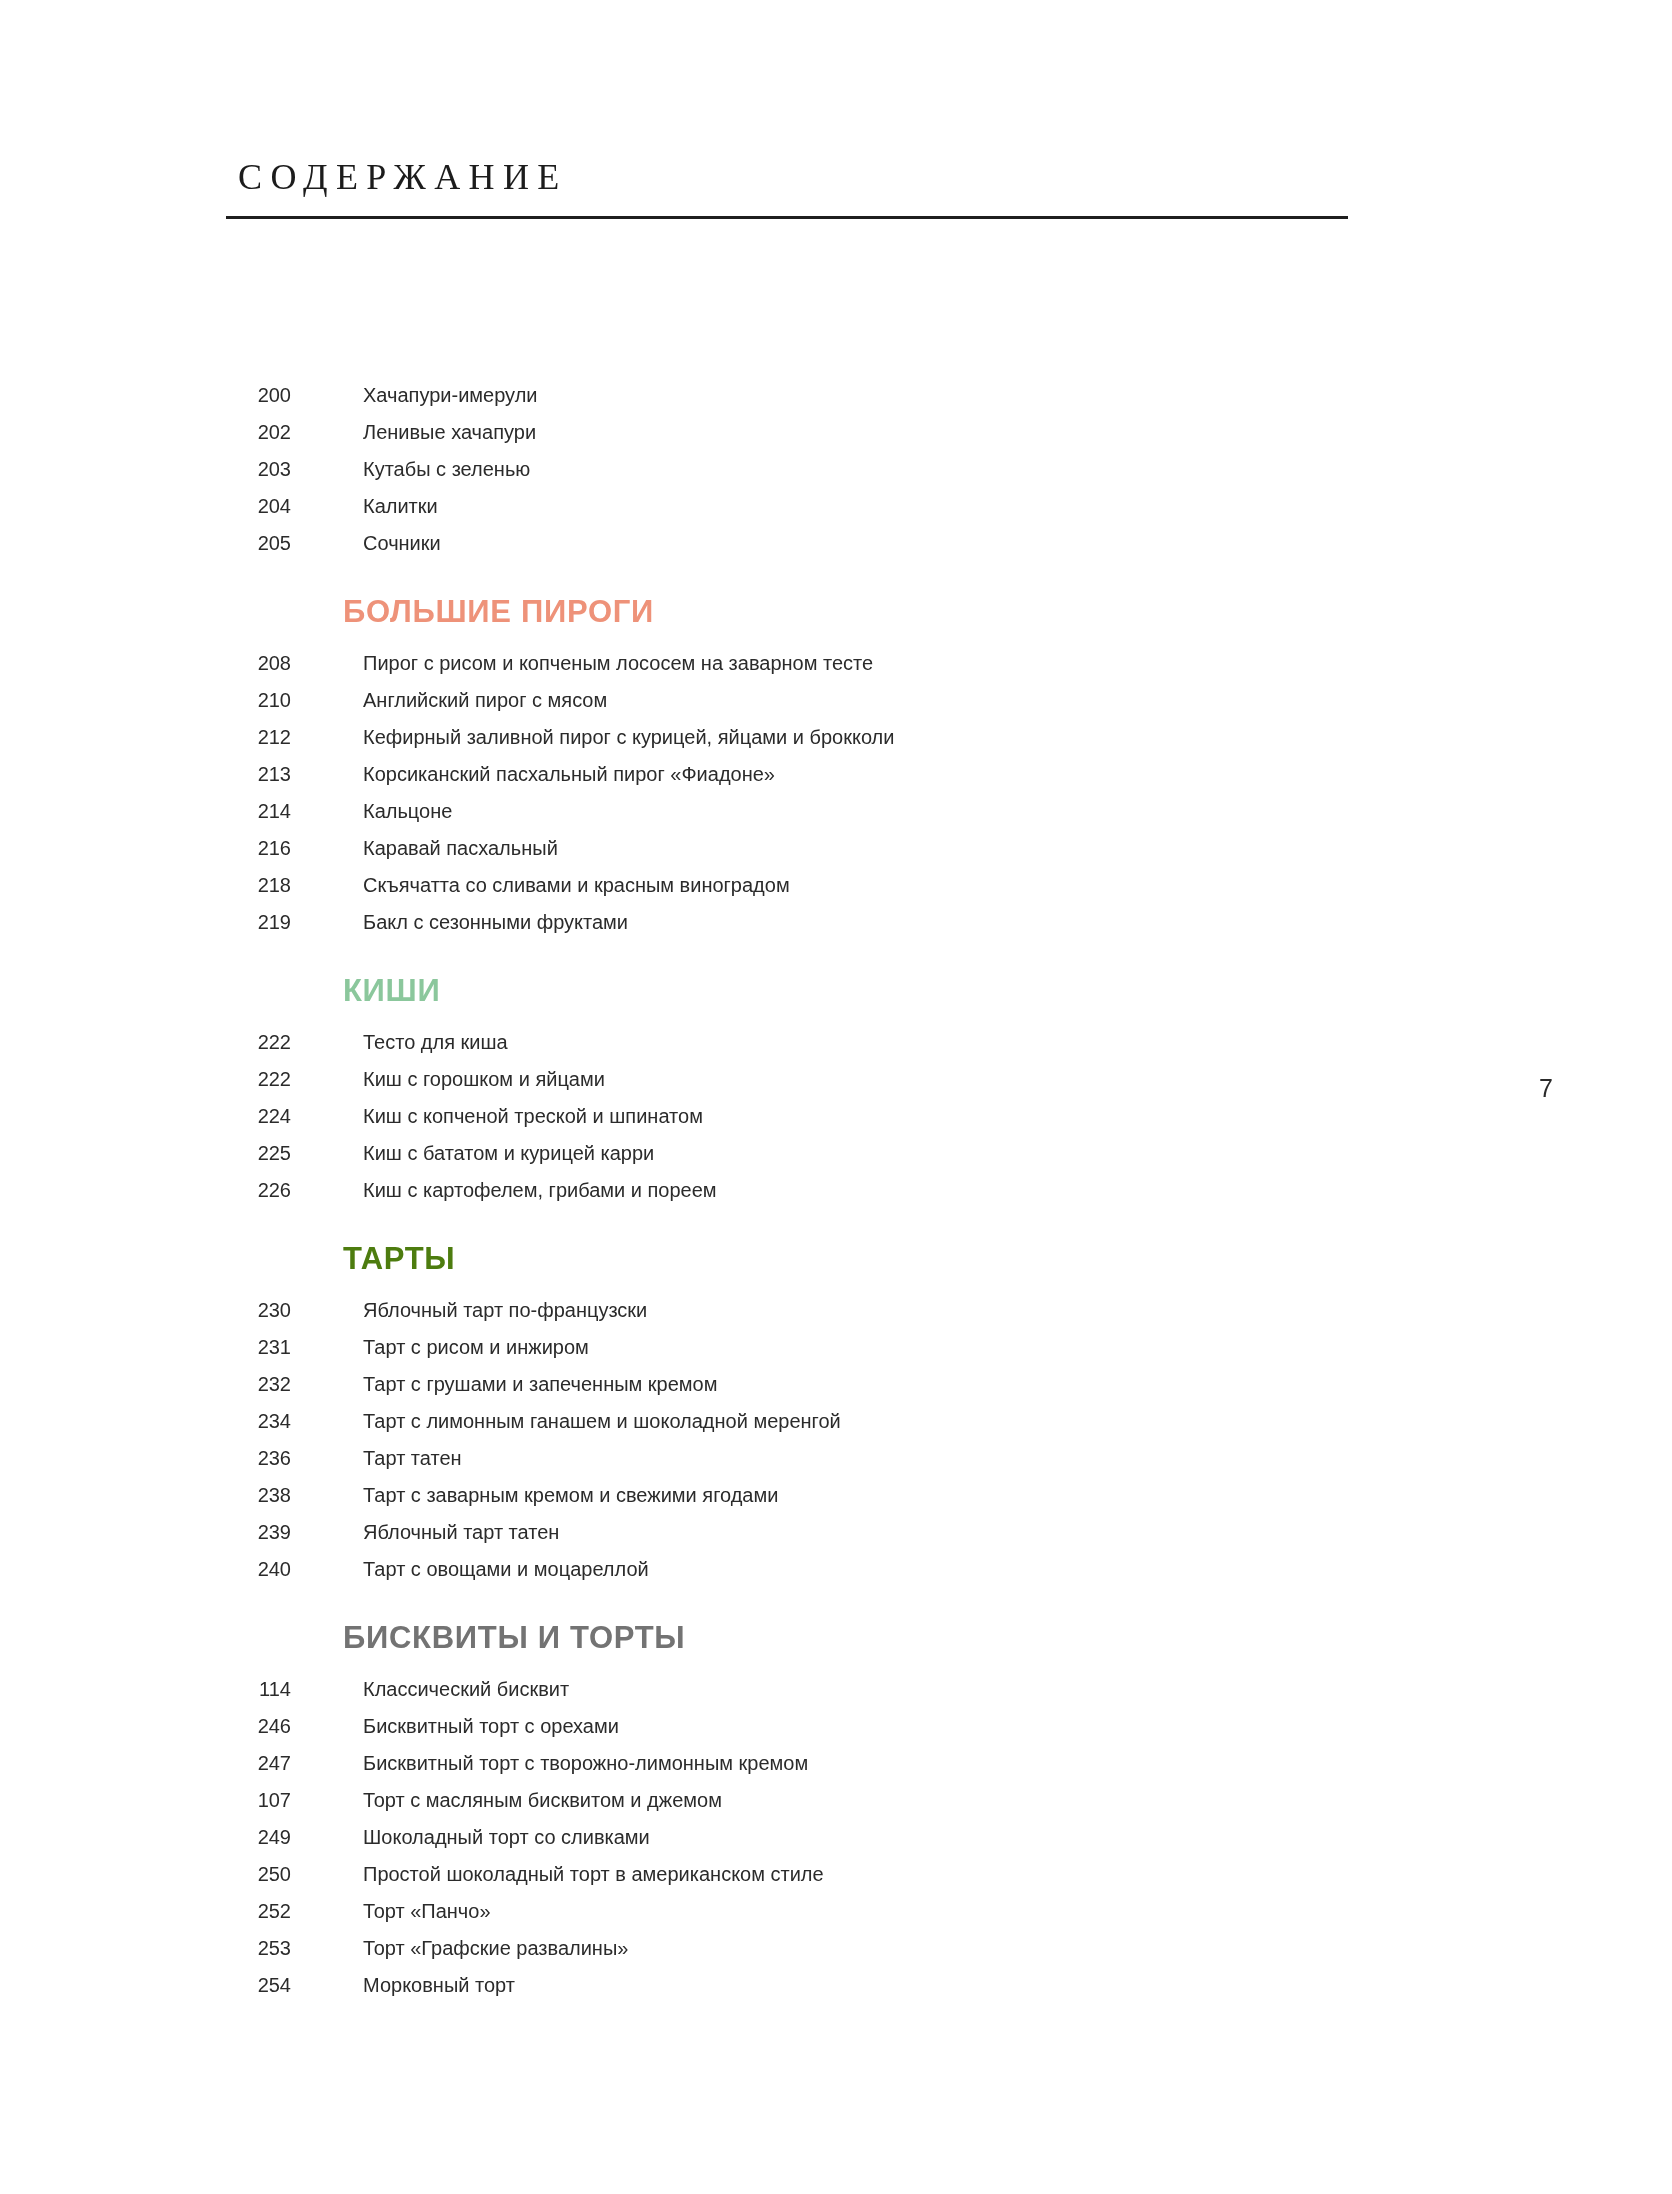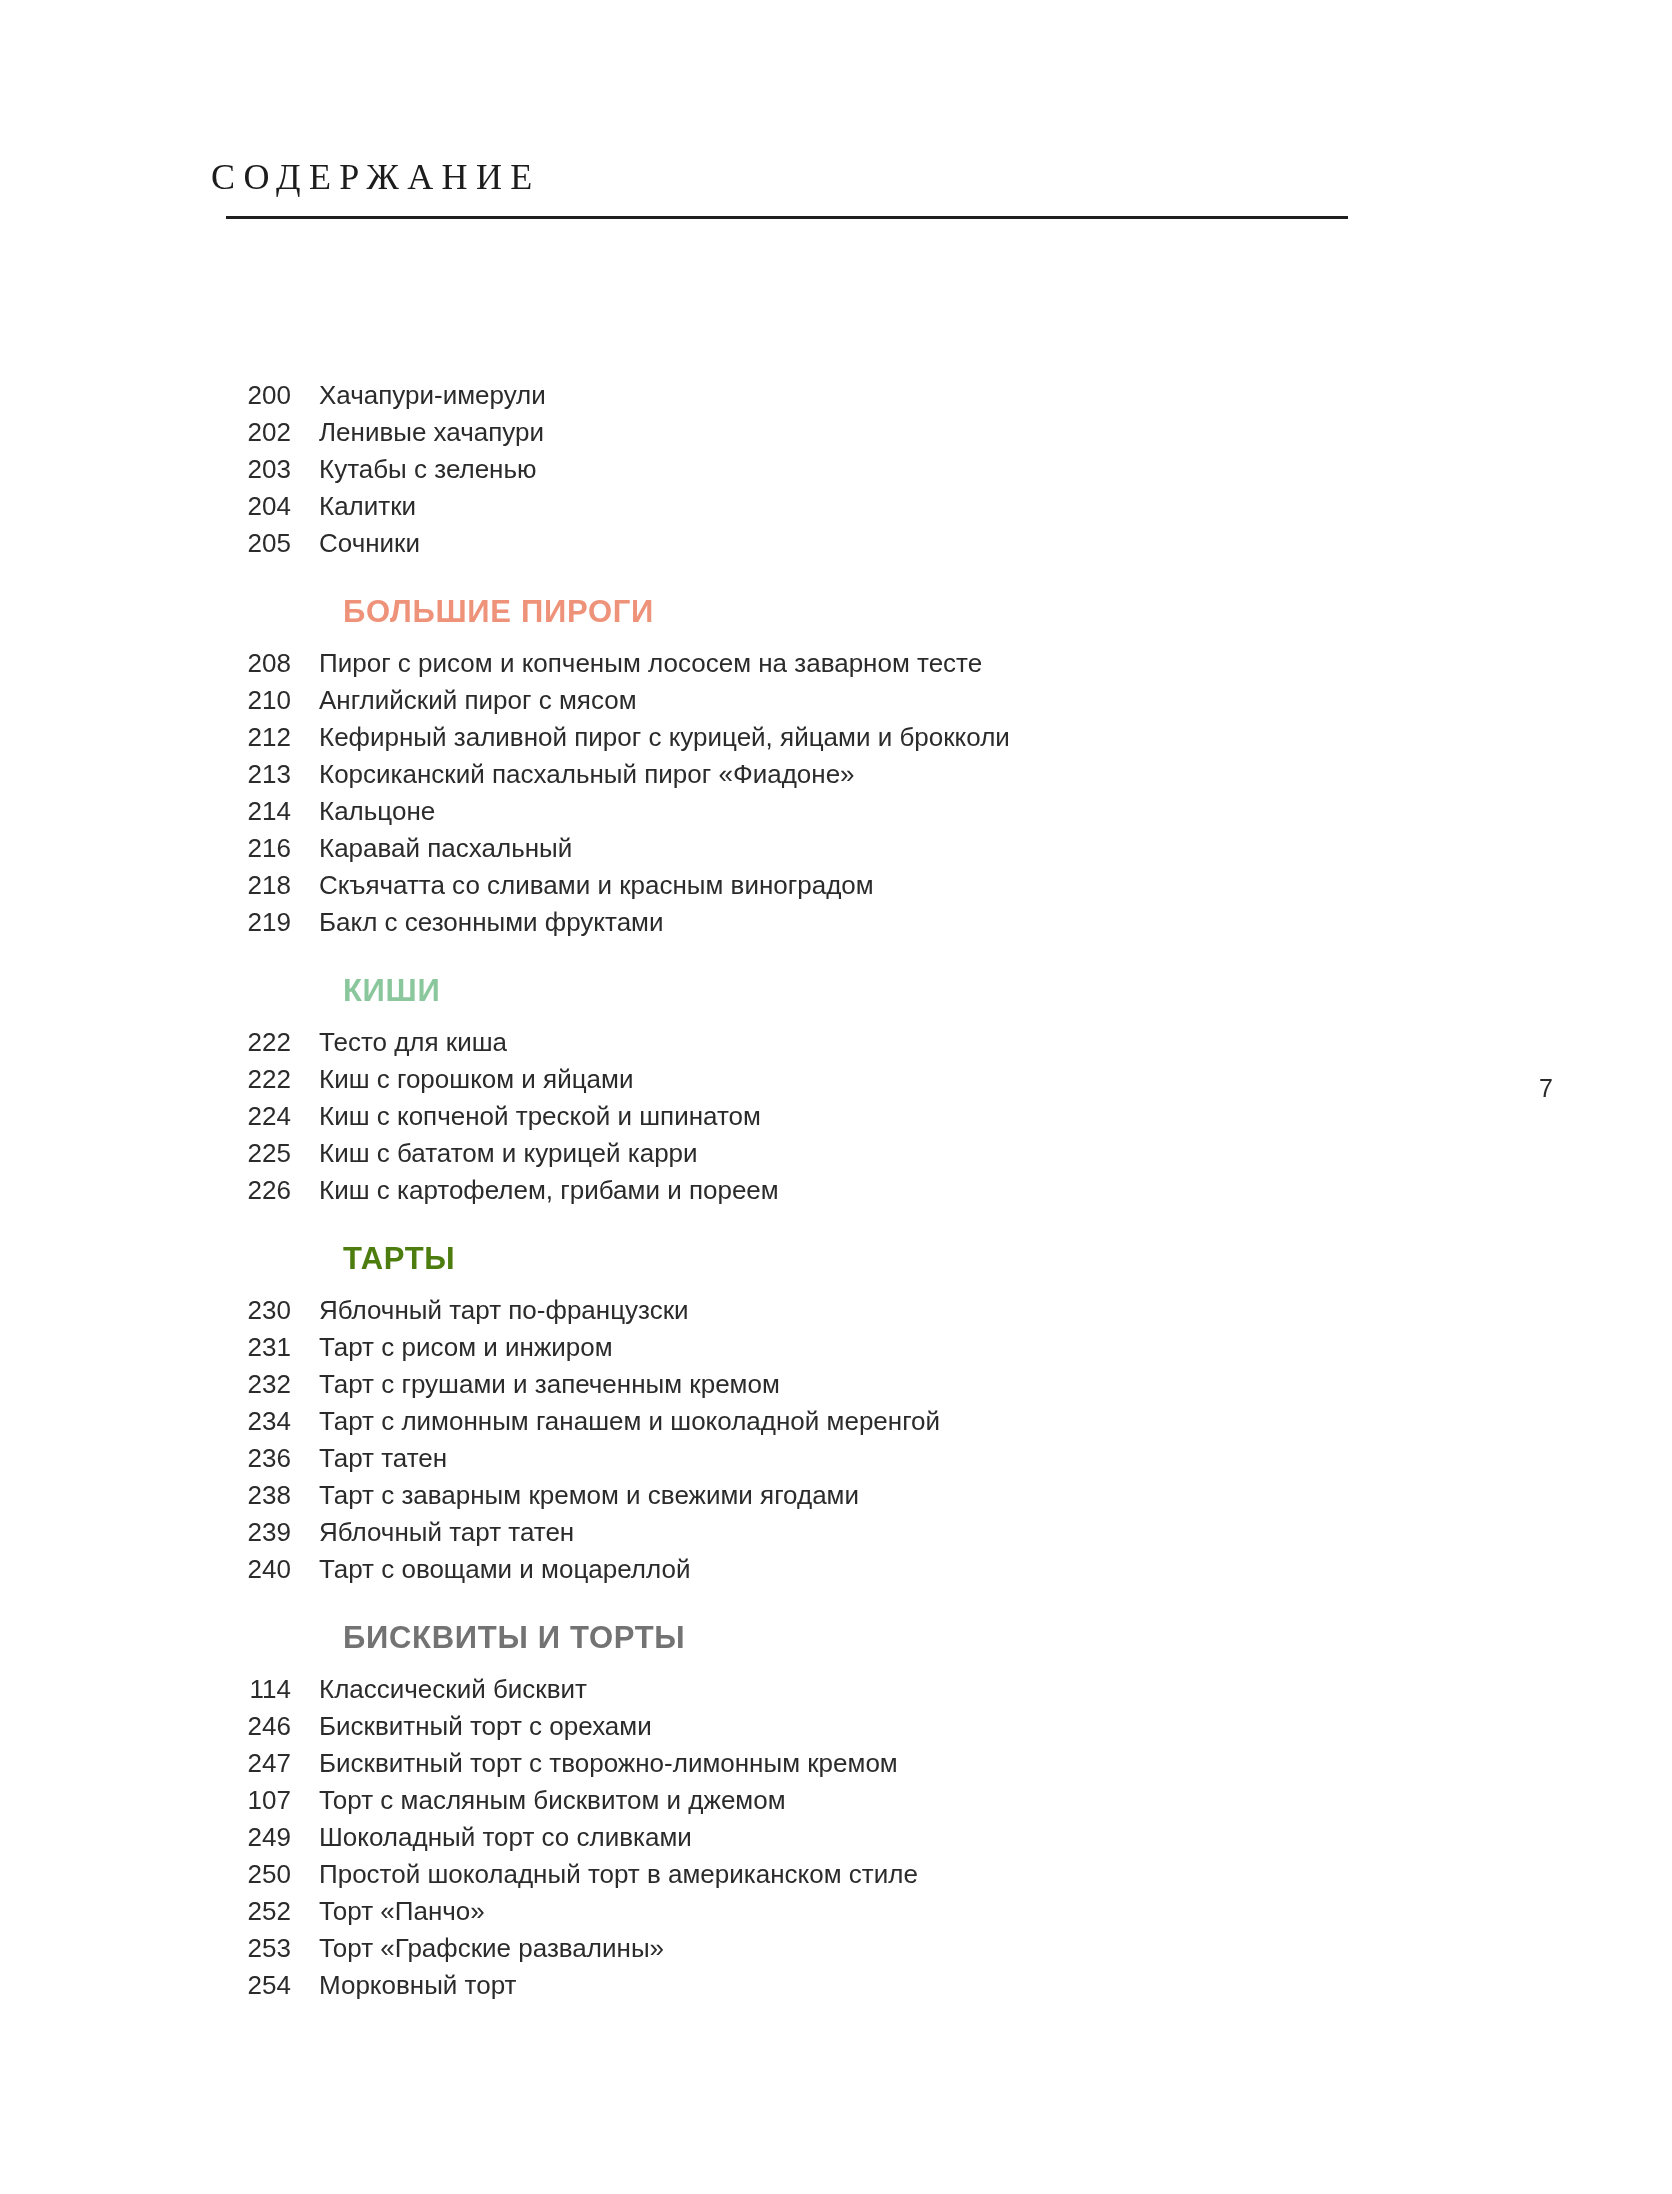--- a/index.html
+++ b/index.html
@@ -11,21 +11,21 @@
     position: relative;
     width: 1673px;
     height: 2194px;
     background: #ffffff;
     font-family: "Liberation Sans", sans-serif;
     color: #2b2b2b;
     overflow: hidden;
   }
   .doc-header {
     position: absolute;
-    left: 211px;
+    left: 238px;
     top: 158px;
   }
   .doc-title {
     font-family: "Liberation Serif", serif;
     font-weight: 400;
     font-size: 36px;
     line-height: 38px;
     letter-spacing: 8.4px;
     color: #1c1c1c;
     white-space: nowrap;
@@ -50,22 +50,22 @@
     font-weight: 700;
     font-size: 31px;
     line-height: 32px;
     letter-spacing: 0.7px;
     margin: 34px 0 17px 119px;
     white-space: nowrap;
   }
   .toc-row {
     display: grid;
     grid-template-columns: 67px 1fr;
-    column-gap: 28px;
-    font-size: 26px;
+    column-gap: 72px;
+    font-size: 20px;
     line-height: 37px;
     white-space: nowrap;
   }
   .toc-row .num {
     text-align: right;
     font-variant-numeric: proportional-nums;
   }
   .page-number {
     position: absolute;
     left: 1539px;

